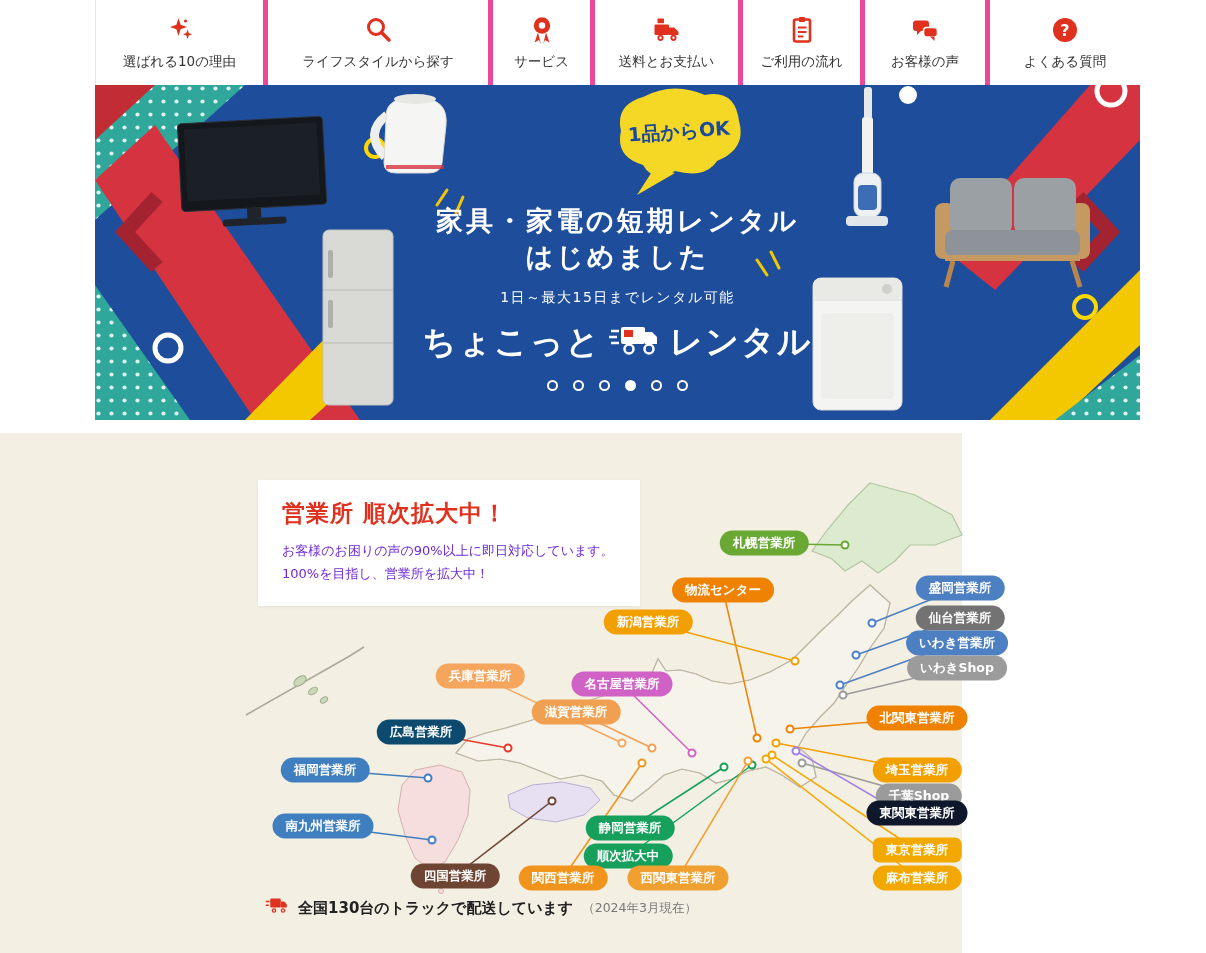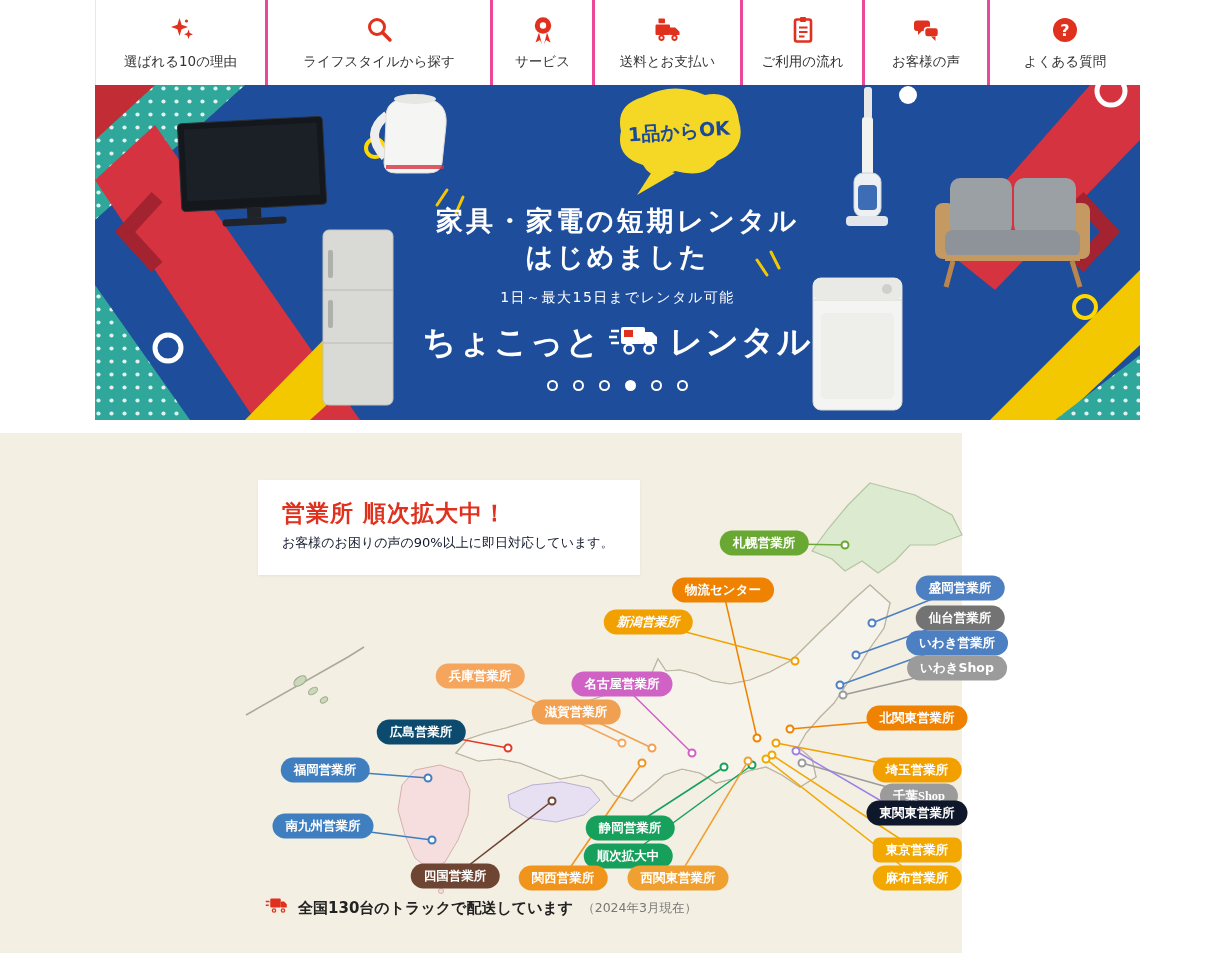--- a/index.html
+++ b/index.html
@@ -2,21 +2,21 @@
 <html><head>
 <meta charset="utf-8">
 <style>
   *{margin:0;padding:0;box-sizing:border-box}
   html,body{width:1206px;background:#fff}
   body{height:953px;position:relative;overflow:hidden;font-family:"DejaVu Sans","Liberation Sans",sans-serif}
   .shell{width:1045px;margin-left:95px}
 
   
   .nav{display:flex;height:85px;background:#fff}
-  .nav-item{display:flex;flex-direction:column;align-items:center;justify-content:center;gap:8px;border-right:3px solid #ec4899;cursor:pointer;background:#fff}
+  .nav-item{display:flex;flex-direction:column;align-items:center;justify-content:center;gap:8px;border-right:5px solid #ec4899;cursor:pointer;background:#fff}
   .nav-item:first-child{border-left:1px solid #e7e7e7}
   .nav-label{font-size:13.5px;color:#333;white-space:nowrap}
   .nav-icon{height:30px;display:flex;align-items:flex-end}
 
   
   .hero{position:relative;height:335px;background:#1d4d9b;overflow:hidden}
   .hero-deco{position:absolute;left:0;top:0;z-index:1}
   .hero-bubble{position:absolute;left:518px;top:2px;width:132px;height:112px;z-index:3}
   .hero-bubble svg{position:absolute;left:0;top:0;overflow:visible}
   .hero-bubble-text{position:absolute;left:0;top:32px;width:100%;text-align:center;font-size:19px;font-weight:bold;color:#1b4a9b;transform:rotate(-4deg)}
@@ -26,21 +26,21 @@
   .brand-row{margin-top:13px;display:flex;align-items:flex-end;justify-content:center;gap:8px;font-size:33px;font-weight:bold;letter-spacing:2px}
   .dots{margin-top:15px;display:flex;justify-content:center;gap:15px}
   .dot{width:11px;height:11px;border-radius:50%;border:2px solid #fff;display:inline-block;cursor:pointer}
   .dot.active{background:#fff}
 
   
   .branch{position:relative;width:962px;height:520px;margin-top:13px;background:#f3efe2}
   #map-svg{position:absolute;left:0;top:0;z-index:1}
   .card{position:absolute;left:258px;top:47px;width:382px;background:#fff;padding:18px 24px 20px;z-index:3;box-shadow:0 1px 3px rgba(0,0,0,.06)}
   .card-title{color:#e0301e;font-size:23px;font-weight:bold;letter-spacing:1px}
-  .card-body{margin-top:3px;font-size:13px;color:#0f172a;line-height:1.75}
+  .card-body{margin-top:11px;font-size:13px;color:#6d28d9;line-height:1.75}
   .office-pill{position:absolute;transform:translate(-50%,-50%);color:#fff;font-size:12.5px;font-weight:bold;padding:4px 13px;border-radius:14px;white-space:nowrap;z-index:2}
   .branch-footer{position:absolute;left:0;right:0;top:464px;display:flex;align-items:center;justify-content:center;gap:9px;z-index:2}
   .bf-bold{font-size:15px;font-weight:bold;color:#222}
   .bf-note{font-size:12.5px;color:#777}
 </style>
 </head>
 <body>
 
 <div class="shell">
 
@@ -348,20 +348,21 @@
         <circle cx="642" cy="330" r="3.5" fill="#fff" stroke="#f0941c" stroke-width="2"></circle>
         <line x1="678" y1="445" x2="748" y2="328" stroke="#f0a030" stroke-width="1.5"></line>
         <circle cx="748" cy="328" r="3.5" fill="#fff" stroke="#f0a030" stroke-width="2"></circle>
       </g>
   </svg>
 
   <div class="card">
     <div class="card-title">営業所 順次拡大中！</div>
     <div class="card-body">
       <div>お客様のお困りの声の90%以上に即日対応しています。</div>
+      <div>100%を目指し、営業所を拡大中！</div>
     </div>
   </div>
 
   <div class="branch-footer">
     <span>
       <svg width="24" height="18" viewBox="0 0 30 24" fill="#e0301e">
         <line x1="0" y1="6" x2="5" y2="6" stroke="#e0301e" stroke-width="2"></line>
         <line x1="0" y1="11" x2="4" y2="11" stroke="#e0301e" stroke-width="2"></line>
         <rect x="6" y="2" width="14" height="12" rx="1.5"></rect>
         <path d="M20 6 h4.5 l3.5 3.5 v4.5 H20 Z"></path>
@@ -373,30 +374,30 @@
     </span>
     <span class="bf-bold">全国130台のトラックで配送しています</span>
     <span class="bf-note">（2024年3月現在）</span>
   </div>
 <div class="office-pill" style="left: 764px; top: 110px; background: rgb(105, 168, 50);">札幌営業所</div>
     <div class="office-pill" style="left: 723px; top: 157px; background: rgb(239, 130, 0);">物流センター</div>
     <div class="office-pill" style="left: 960px; top: 155px; background: rgb(77, 127, 195);">盛岡営業所</div>
     <div class="office-pill" style="left: 960px; top: 185px; background: #737373;">仙台営業所</div>
     <div class="office-pill" style="left: 957px; top: 210px; background: rgb(77, 127, 195);">いわき営業所</div>
     <div class="office-pill" style="left: 957px; top: 235px; background: rgb(155, 155, 155);">いわきShop</div>
-    <div class="office-pill" style="left: 648px; top: 189px; background: rgb(242, 160, 0); font-style: italic;">新潟営業所</div>
+    <div class="office-pill" style="left: 648px; top: 189px; background: rgb(242, 160, 0);">新潟営業所</div>
     <div class="office-pill" style="left: 480px; top: 243px; background: rgb(246, 165, 92);">兵庫営業所</div>
     <div class="office-pill" style="left: 622px; top: 251px; background: rgb(207, 98, 196);">名古屋営業所</div>
     <div class="office-pill" style="left: 576px; top: 279px; background: rgb(240, 160, 80);">滋賀営業所</div>
     <div class="office-pill" style="left: 421px; top: 299px; background: #0c4a6e;">広島営業所</div>
     <div class="office-pill" style="left: 325px; top: 337px; background: rgb(63, 127, 191);">福岡営業所</div>
     <div class="office-pill" style="left: 323px; top: 393px; background: rgb(63, 127, 191);">南九州営業所</div>
     <div class="office-pill" style="left: 917px; top: 285px; background: rgb(239, 130, 0);">北関東営業所</div>
     <div class="office-pill" style="left: 917px; top: 337px; background: rgb(242, 160, 0);">埼玉営業所</div>
-    <div class="office-pill" style="left: 919px; top: 363px; background: rgb(155, 155, 155); font-family: Liberation Serif, serif;">千葉Shop</div>
+    <div class="office-pill" style="left: 919px; top: 363px; background: rgb(155, 155, 155);">千葉Shop</div>
     <div class="office-pill" style="left: 917px; top: 380px; background: #0f172a;">東関東営業所</div>
     <div class="office-pill" style="left: 917px; top: 417px; background: rgb(242, 168, 0); border-radius: 7px;">東京営業所</div>
     <div class="office-pill" style="left: 917px; top: 445px; background: rgb(242, 168, 0);">麻布営業所</div>
     <div class="office-pill" style="left: 630px; top: 395px; background: rgb(23, 160, 92); text-align: right;">静岡営業所</div>
     <div class="office-pill" style="left: 628px; top: 423px; background: rgb(23, 160, 92);">順次拡大中</div>
     <div class="office-pill" style="left: 455px; top: 443px; background: rgb(110, 68, 51);">四国営業所</div>
     <div class="office-pill" style="left: 563px; top: 445px; background: rgb(240, 148, 28);">関西営業所</div>
     <div class="office-pill" style="left: 678px; top: 445px; background: rgb(240, 160, 48);">西関東営業所</div>
   </section>
 

